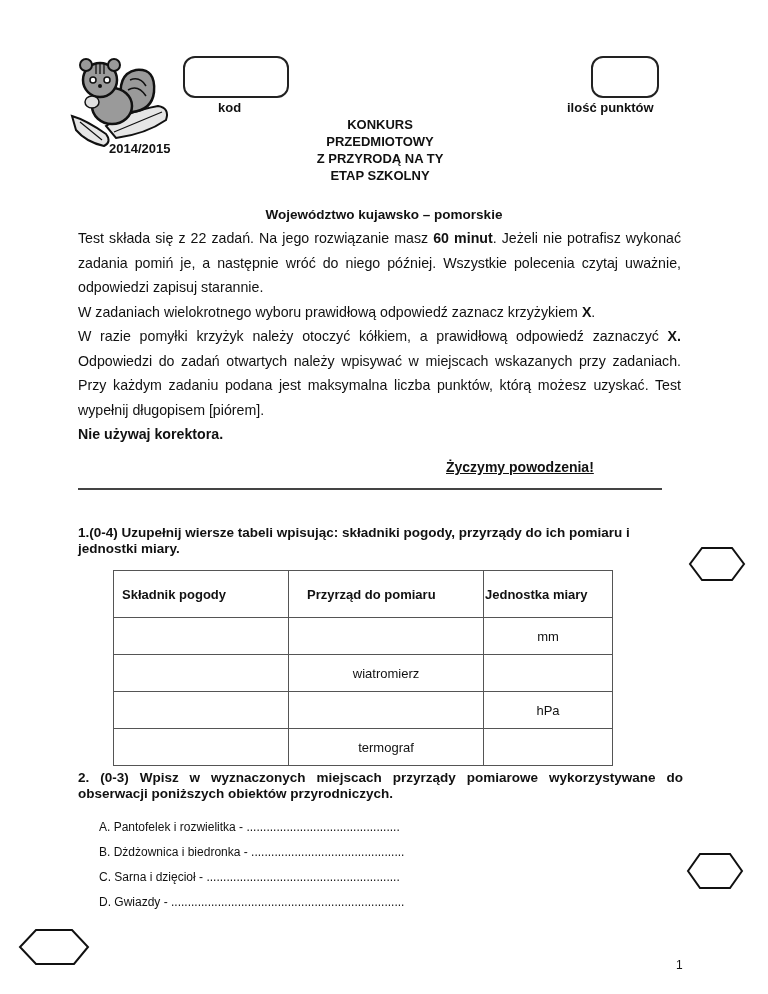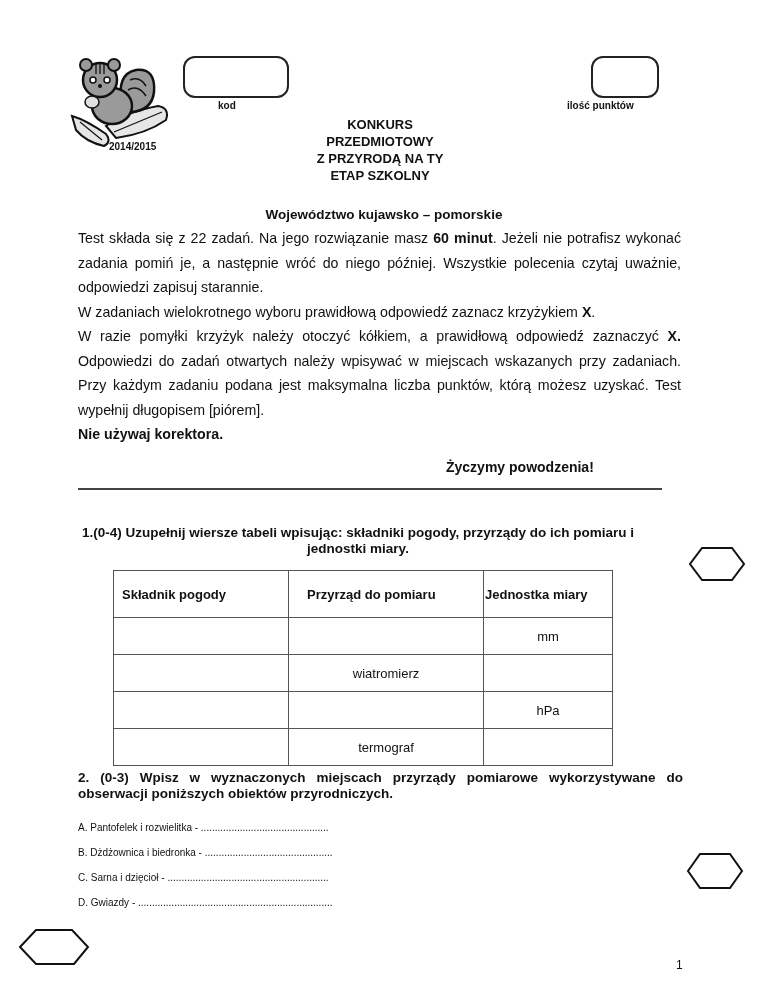--- a/index.html
+++ b/index.html
@@ -1,30 +1,30 @@
 <!DOCTYPE html>
 <html><head>
 <meta charset="utf-8">
 <style>
   html, body { margin:0; padding:0; background:#fff; }
   body { width:768px; height:994px; position:relative; overflow:hidden;
          font-family:"Liberation Sans", sans-serif; color:#111; }
   .abs { position:absolute; }
   .b { font-weight:bold; }
   .codebox { border:2px solid #222; border-radius:12px; background:#fff; }
-  .lbl { font-weight:bold; font-size:10px;text-align:center; }
+  .lbl { font-weight:bold; font-size:13px;text-align:center; }
   .title { font-weight:bold; font-size:13px; text-align:center; line-height:17px; }
   .para { font-size:14.2px; line-height:24.5px; text-align:justify; }
   .para p { margin:0; }
   .rule { height:2px; background:#444; }
   .qhead { font-weight:bold; font-size:13.5px; line-height:16px; }
   table.grid { border-collapse:collapse; font-size:13px; }
   table.grid td { border:1.5px solid #555; height:34px;margin-top:15px; }
   table.grid tr.head td { height:44px; font-weight:bold; }
-  .answer { font-size:10px; line-height:25px; white-space:nowrap; }
+  .answer { font-size:12px; line-height:25px; white-space:nowrap;margin-left:21px; }
   .hex { position:absolute; }
 </style>
 </head>
 <body>
 
 <div class="abs" style="left:66px;top:50px;width:110px;height:100px;">
   <svg width="110" height="100" viewBox="0 0 110 100">
 
     <path d="M6 66 Q20 70 40 84 Q46 92 38 96 Q20 92 10 80 Z" fill="#e6e6e6" stroke="#111" stroke-width="2"></path>
     <path d="M40 76 Q60 62 92 56 Q104 58 100 70 Q80 84 50 88 Z" fill="#e6e6e6" stroke="#111" stroke-width="2"></path>
@@ -63,24 +63,24 @@
 
 <div class="abs lbl" style="left:0;width:768px;text-align:center;top:207px;font-size:13.5px;">Województwo kujawsko – pomorskie</div>
 
 <div class="abs para" style="left:78px;top:226px;width:603px;">
   <p><span>Test składa się z 22 zadań. Na jego rozwiązanie masz </span><b>60 minut</b><span>. Jeżeli nie potrafisz wykonać zadania pomiń je, a następnie wróć do niego później. Wszystkie polecenia czytaj uważnie, odpowiedzi zapisuj starannie.</span></p>
   <p><span>W zadaniach wielokrotnego wyboru prawidłową odpowiedź  zaznacz  krzyżykiem </span><b>X</b><span>.</span></p>
   <p><span>W razie  pomyłki  krzyżyk należy  otoczyć  kółkiem, a prawidłową odpowiedź zaznaczyć </span><b>X.</b><span> Odpowiedzi do zadań otwartych należy wpisywać w miejscach wskazanych przy zadaniach. Przy każdym zadaniu podana jest maksymalna  liczba punktów, którą możesz uzyskać. Test wypełnij długopisem [piórem].</span></p>
   <p class="b">Nie używaj korektora.</p>
 </div>
 
-<div class="abs b" style="left:446px;top:459px;font-size:14px;">Życzymy powodzenia!</div>
+<div class="abs b" style="left:446px;top:459px;font-size:14px;text-decoration:underline;">Życzymy powodzenia!</div>
 <div class="abs rule" style="left:78px;top:488px;width:584px;"></div>
 
-<div class="abs qhead" style="left:78px;top:525px;width:560px;text-align:center;">1.(0-4) Uzupełnij wiersze tabeli wpisując: składniki pogody, przyrządy do ich pomiaru i jednostki miary.</div>
+<div class="abs qhead" style="left:78px;top:525px;width:560px;">1.(0-4) Uzupełnij wiersze tabeli wpisując: składniki pogody, przyrządy do ich pomiaru i jednostki miary.</div>
 
 <svg class="hex" width="58" height="36" style="left:688px;top:546px;">
   <polygon points="14,2 44,2 56,18 44,34 14,34 2,18" fill="#fff" stroke="#111" stroke-width="2"></polygon>
 </svg>
 
 <table class="abs grid" style="left:113px;top:570px;width:500px;">
   <tbody>
       <tr class="head">
     <td style="width:165px;padding-left:8px;">Składnik pogody</td>
     <td style="width:175px;padding-left:18px;">Przyrząd do pomiaru</td>

